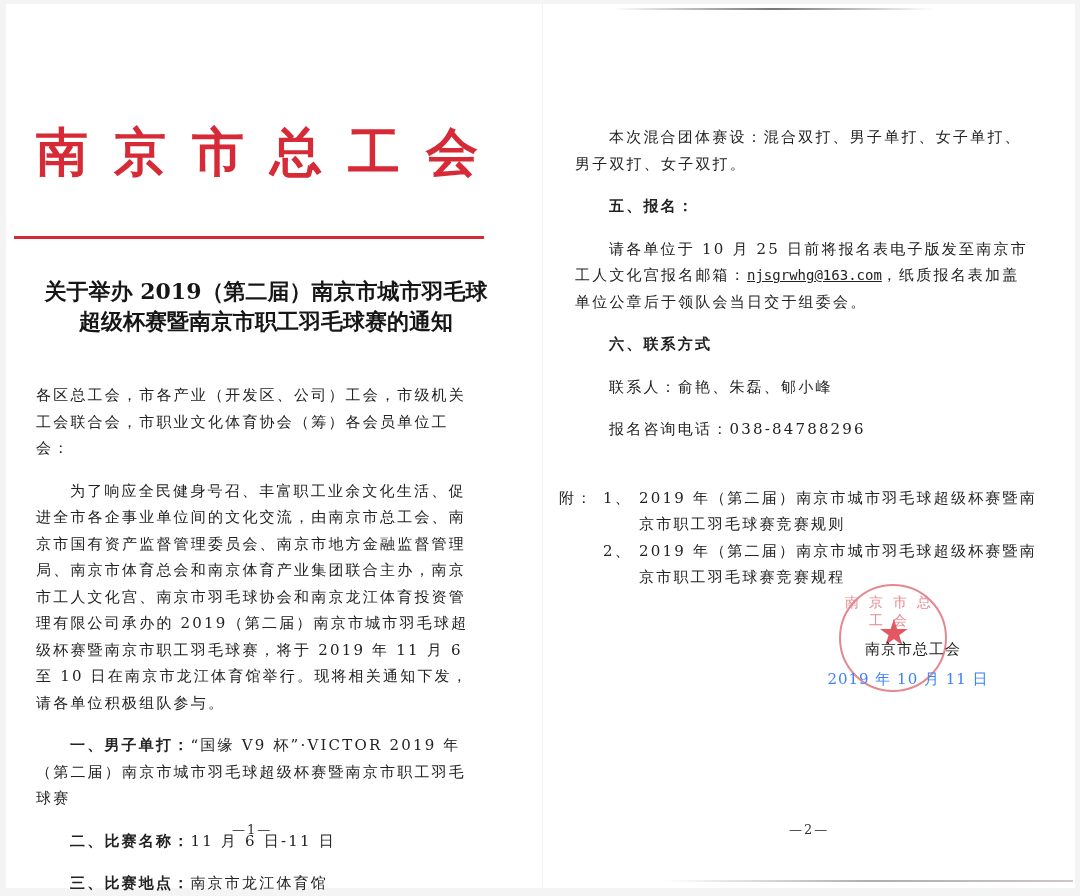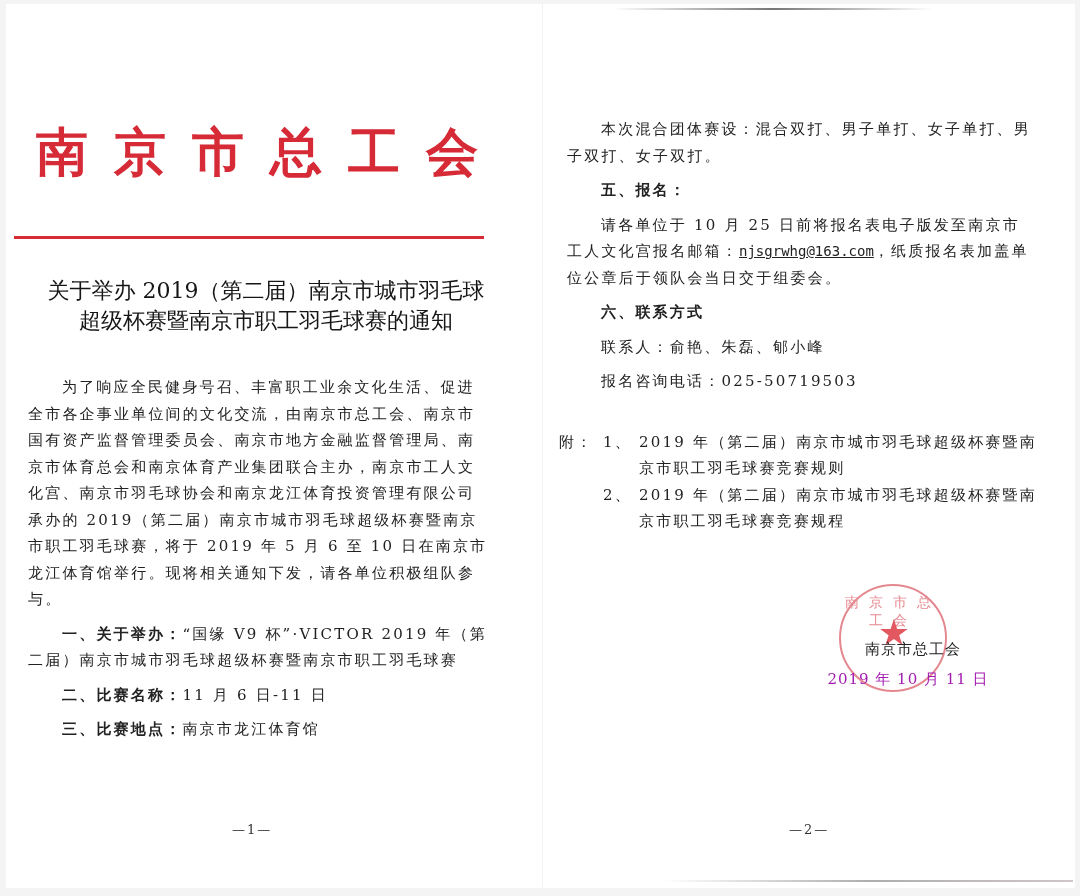--- a/index.html
+++ b/index.html
@@ -20,29 +20,29 @@
     position: absolute; left: 30px; top: 118px; width: 460px;
     color: #d62a36; font-size: 52px; font-weight: bold;
     letter-spacing: 26px; line-height: 60px; white-space: nowrap;
   }
   .red-rule {
     position: absolute; left: 8px; top: 232px; width: 470px; height: 3px;
     background: #d62a36;
   }
   .doc-title {
     position: absolute; left: 0; top: 272px; width: 520px;
-    text-align: center; font-weight: normal; font-size: 22px; line-height: 30px;
+    text-align: center; font-weight: bold; font-size: 22px; line-height: 30px;
     color: #161616;
   }
   .body-text {
     position: absolute; font-size: 15px; line-height: 26.5px;
     letter-spacing: 2.2px; color: #222;
   }
   .left-body { left: 14px; top: 362px; width: 476px; }
-  .para { margin: 8px; text-indent: 0; }
+  .para { margin: 16px; text-indent: 0; }
   .indent { text-indent: 34px; }
   .bold { font-weight: bold; }
   .page-num {
     position: absolute; font-size: 13px; color: #333; top: 818px; letter-spacing: 2px;
   }
   .right-body { left: 16px; top: 104px; width: 486px; }
   .spacer { height: 26px; }
   .email { text-decoration: underline; font-family: "DejaVu Sans Mono", "Liberation Mono", monospace; font-size: 14px; letter-spacing: 0; }
   .attach-row { display: flex; }
   .attach-prefix { width: 44px; flex: none; }
@@ -62,21 +62,21 @@
   .stamp-star {
     position: absolute; left: 36px; top: 30px; width: 34px; height: 34px;
     color: #e0474f; font-size: 36px; line-height: 34px; text-align: center;
   }
   .signature {
     position: absolute; left: 290px; top: 636px; width: 160px; text-align: center;
     font-size: 15px; letter-spacing: 1px; color: #222;
   }
   .sign-date {
     position: absolute; left: 280px; top: 666px; width: 170px; text-align: center;
-    font-size: 15px; letter-spacing: 1px; color: #a21caf;
+    font-size: 15px; letter-spacing: 1px; color: #3b82f6;
   }
   .scan-shadow-top {
     position: absolute; left: 70px; top: 4px; width: 320px; height: 2px;
     background: linear-gradient(90deg, rgba(0,0,0,0), rgba(60,60,60,0.7), rgba(0,0,0,0));
   }
   .scan-shadow-bottom {
     position: absolute; left: 120px; bottom: 6px; width: 410px; height: 2px;
     background: linear-gradient(90deg, rgba(0,0,0,0), rgba(120,120,120,0.6), rgba(160,140,150,0.5));
   }
 </style>
@@ -86,39 +86,40 @@
 <div class="page page-left">
   <div class="masthead">南京市总工会</div>
   <div class="red-rule"></div>
 
   <div class="doc-title">
     <div>关于举办 2019（第二届）南京市城市羽毛球</div>
     <div>超级杯赛暨南京市职工羽毛球赛的通知</div>
   </div>
 
   <div class="body-text left-body">
-    <p class="para indent">为了响应全民健身号召、丰富职工业余文化生活、促进全市各企事业单位间的文化交流，由南京市总工会、南京市国有资产监督管理委员会、南京市地方金融监督管理局、南京市体育总会和南京体育产业集团联合主办，南京市工人文化宫、南京市羽毛球协会和南京龙江体育投资管理有限公司承办的 2019（第二届）南京市城市羽毛球超级杯赛暨南京市职工羽毛球赛，将于 2019 年 5 月 6 至 10 日在南京市龙江体育馆举行。现将相关通知下发，请各单位积极组队参与。</p>
-    <p class="para indent"><span class="bold">一、关于举办：</span><span>“国缘 V9 杯”·VICTOR 2019 年（第二届）南京市城市羽毛球超级杯赛暨南京市职工羽毛球赛</span></p>
+    <p class="para">各区总工会，市各产业（开发区、公司）工会，市级机关工会联合会，市职业文化体育协会（筹）各会员单位工会：</p>
+    <p class="para indent">为了响应全民健身号召、丰富职工业余文化生活、促进全市各企事业单位间的文化交流，由南京市总工会、南京市国有资产监督管理委员会、南京市地方金融监督管理局、南京市体育总会和南京体育产业集团联合主办，南京市工人文化宫、南京市羽毛球协会和南京龙江体育投资管理有限公司承办的 2019（第二届）南京市城市羽毛球超级杯赛暨南京市职工羽毛球赛，将于 2019 年 11 月 6 至 10 日在南京市龙江体育馆举行。现将相关通知下发，请各单位积极组队参与。</p>
+    <p class="para indent"><span class="bold">一、男子单打：</span><span>“国缘 V9 杯”·VICTOR 2019 年（第二届）南京市城市羽毛球超级杯赛暨南京市职工羽毛球赛</span></p>
     <p class="para indent"><span class="bold">二、比赛名称：</span><span>11 月 6 日-11 日</span></p>
     <p class="para indent"><span class="bold">三、比赛地点：</span><span>南京市龙江体育馆</span></p>
   </div>
 
   <div class="page-num" style="left:226px;">—1—</div>
 </div>
 
 <div class="page page-right">
   <div class="scan-shadow-top"></div>
 
   <div class="body-text right-body">
     <p class="para indent">本次混合团体赛设：混合双打、男子单打、女子单打、男子双打、女子双打。</p>
     <p class="para indent bold">五、报名：</p>
     <p class="para indent"><span>请各单位于 10 月 25 日前将报名表电子版发至南京市工人文化宫报名邮箱：</span><span class="email">njsgrwhg@163.com</span><span>，纸质报名表加盖单位公章后于领队会当日交于组委会。</span></p>
     <p class="para indent bold">六、联系方式</p>
     <p class="para indent"><span>联系人：</span><span>俞艳、朱磊、郇小峰</span></p>
-    <p class="para indent"><span>报名咨询电话：</span><span>025-50719503</span></p>
+    <p class="para indent"><span>报名咨询电话：</span><span>038-84788296</span></p>
     <div class="spacer"></div>
     <div class="attach-row">
       <div class="attach-prefix">附：</div>
       <div class="attach-items">
         <div class="attach-item">
           <span class="attach-num">1、</span>
           <span>2019 年（第二届）南京市城市羽毛球超级杯赛暨南京市职工羽毛球赛竞赛规则</span>
         </div>
         <div class="attach-item">
           <span class="attach-num">2、</span>

